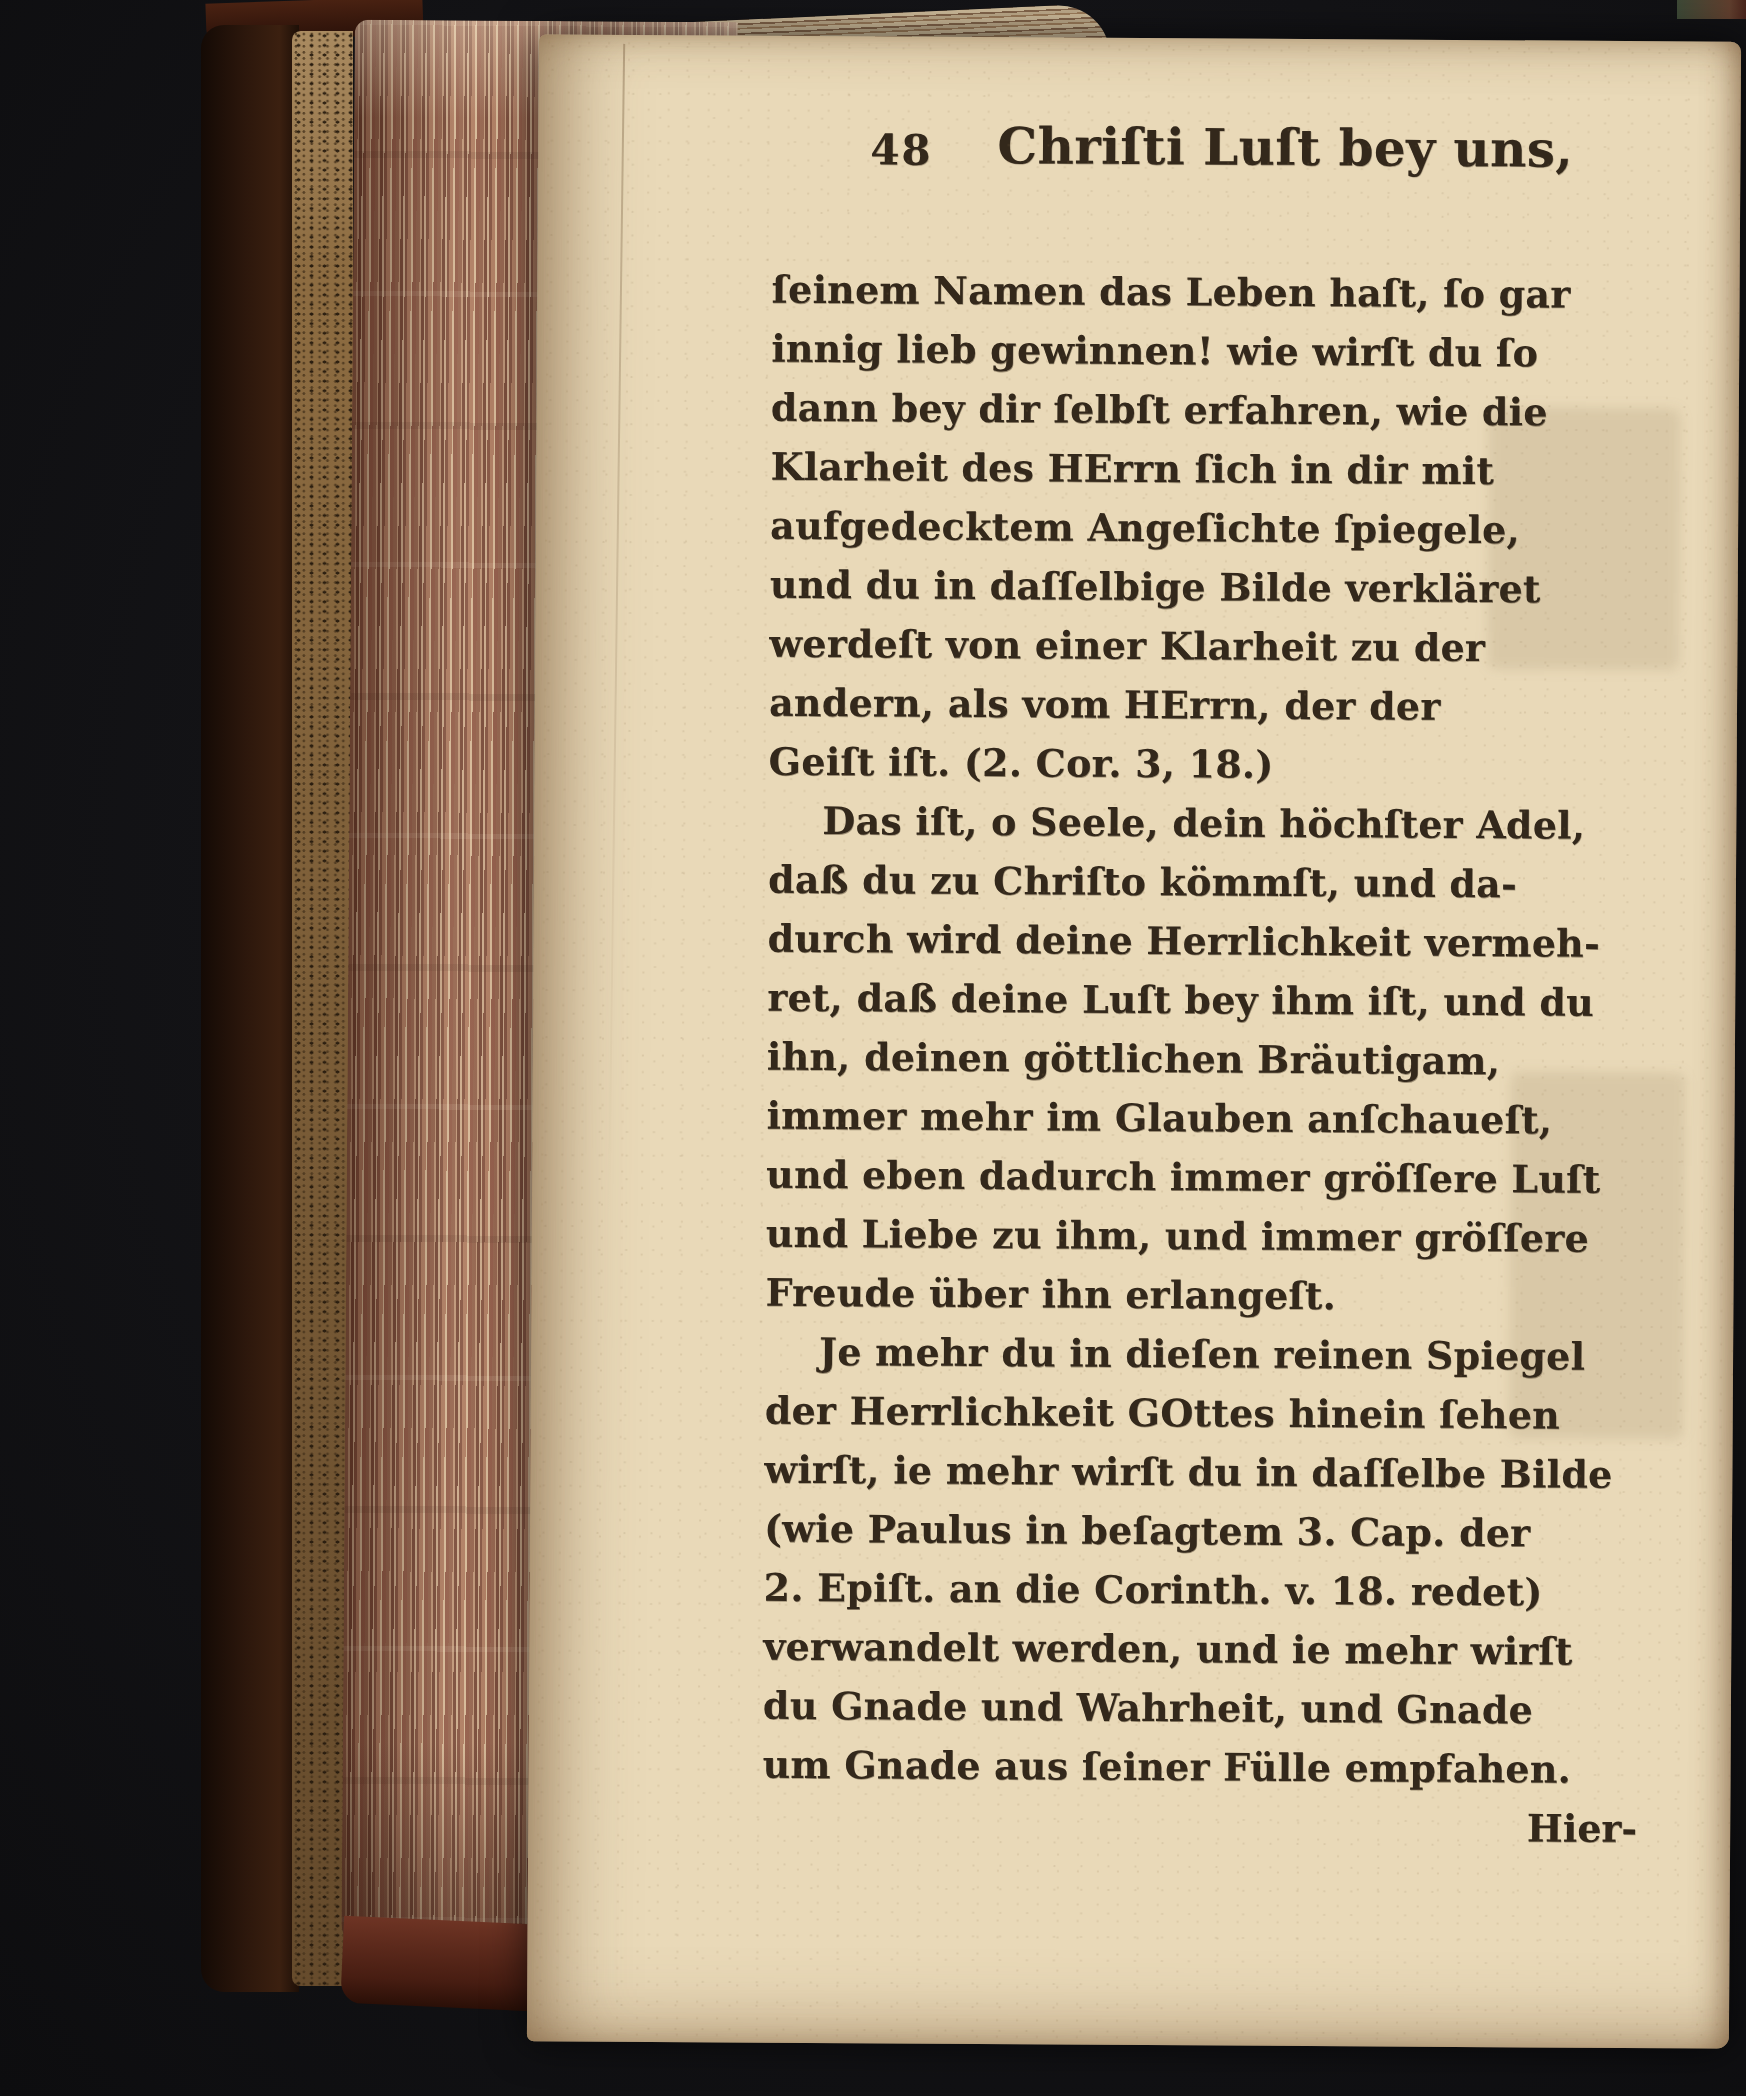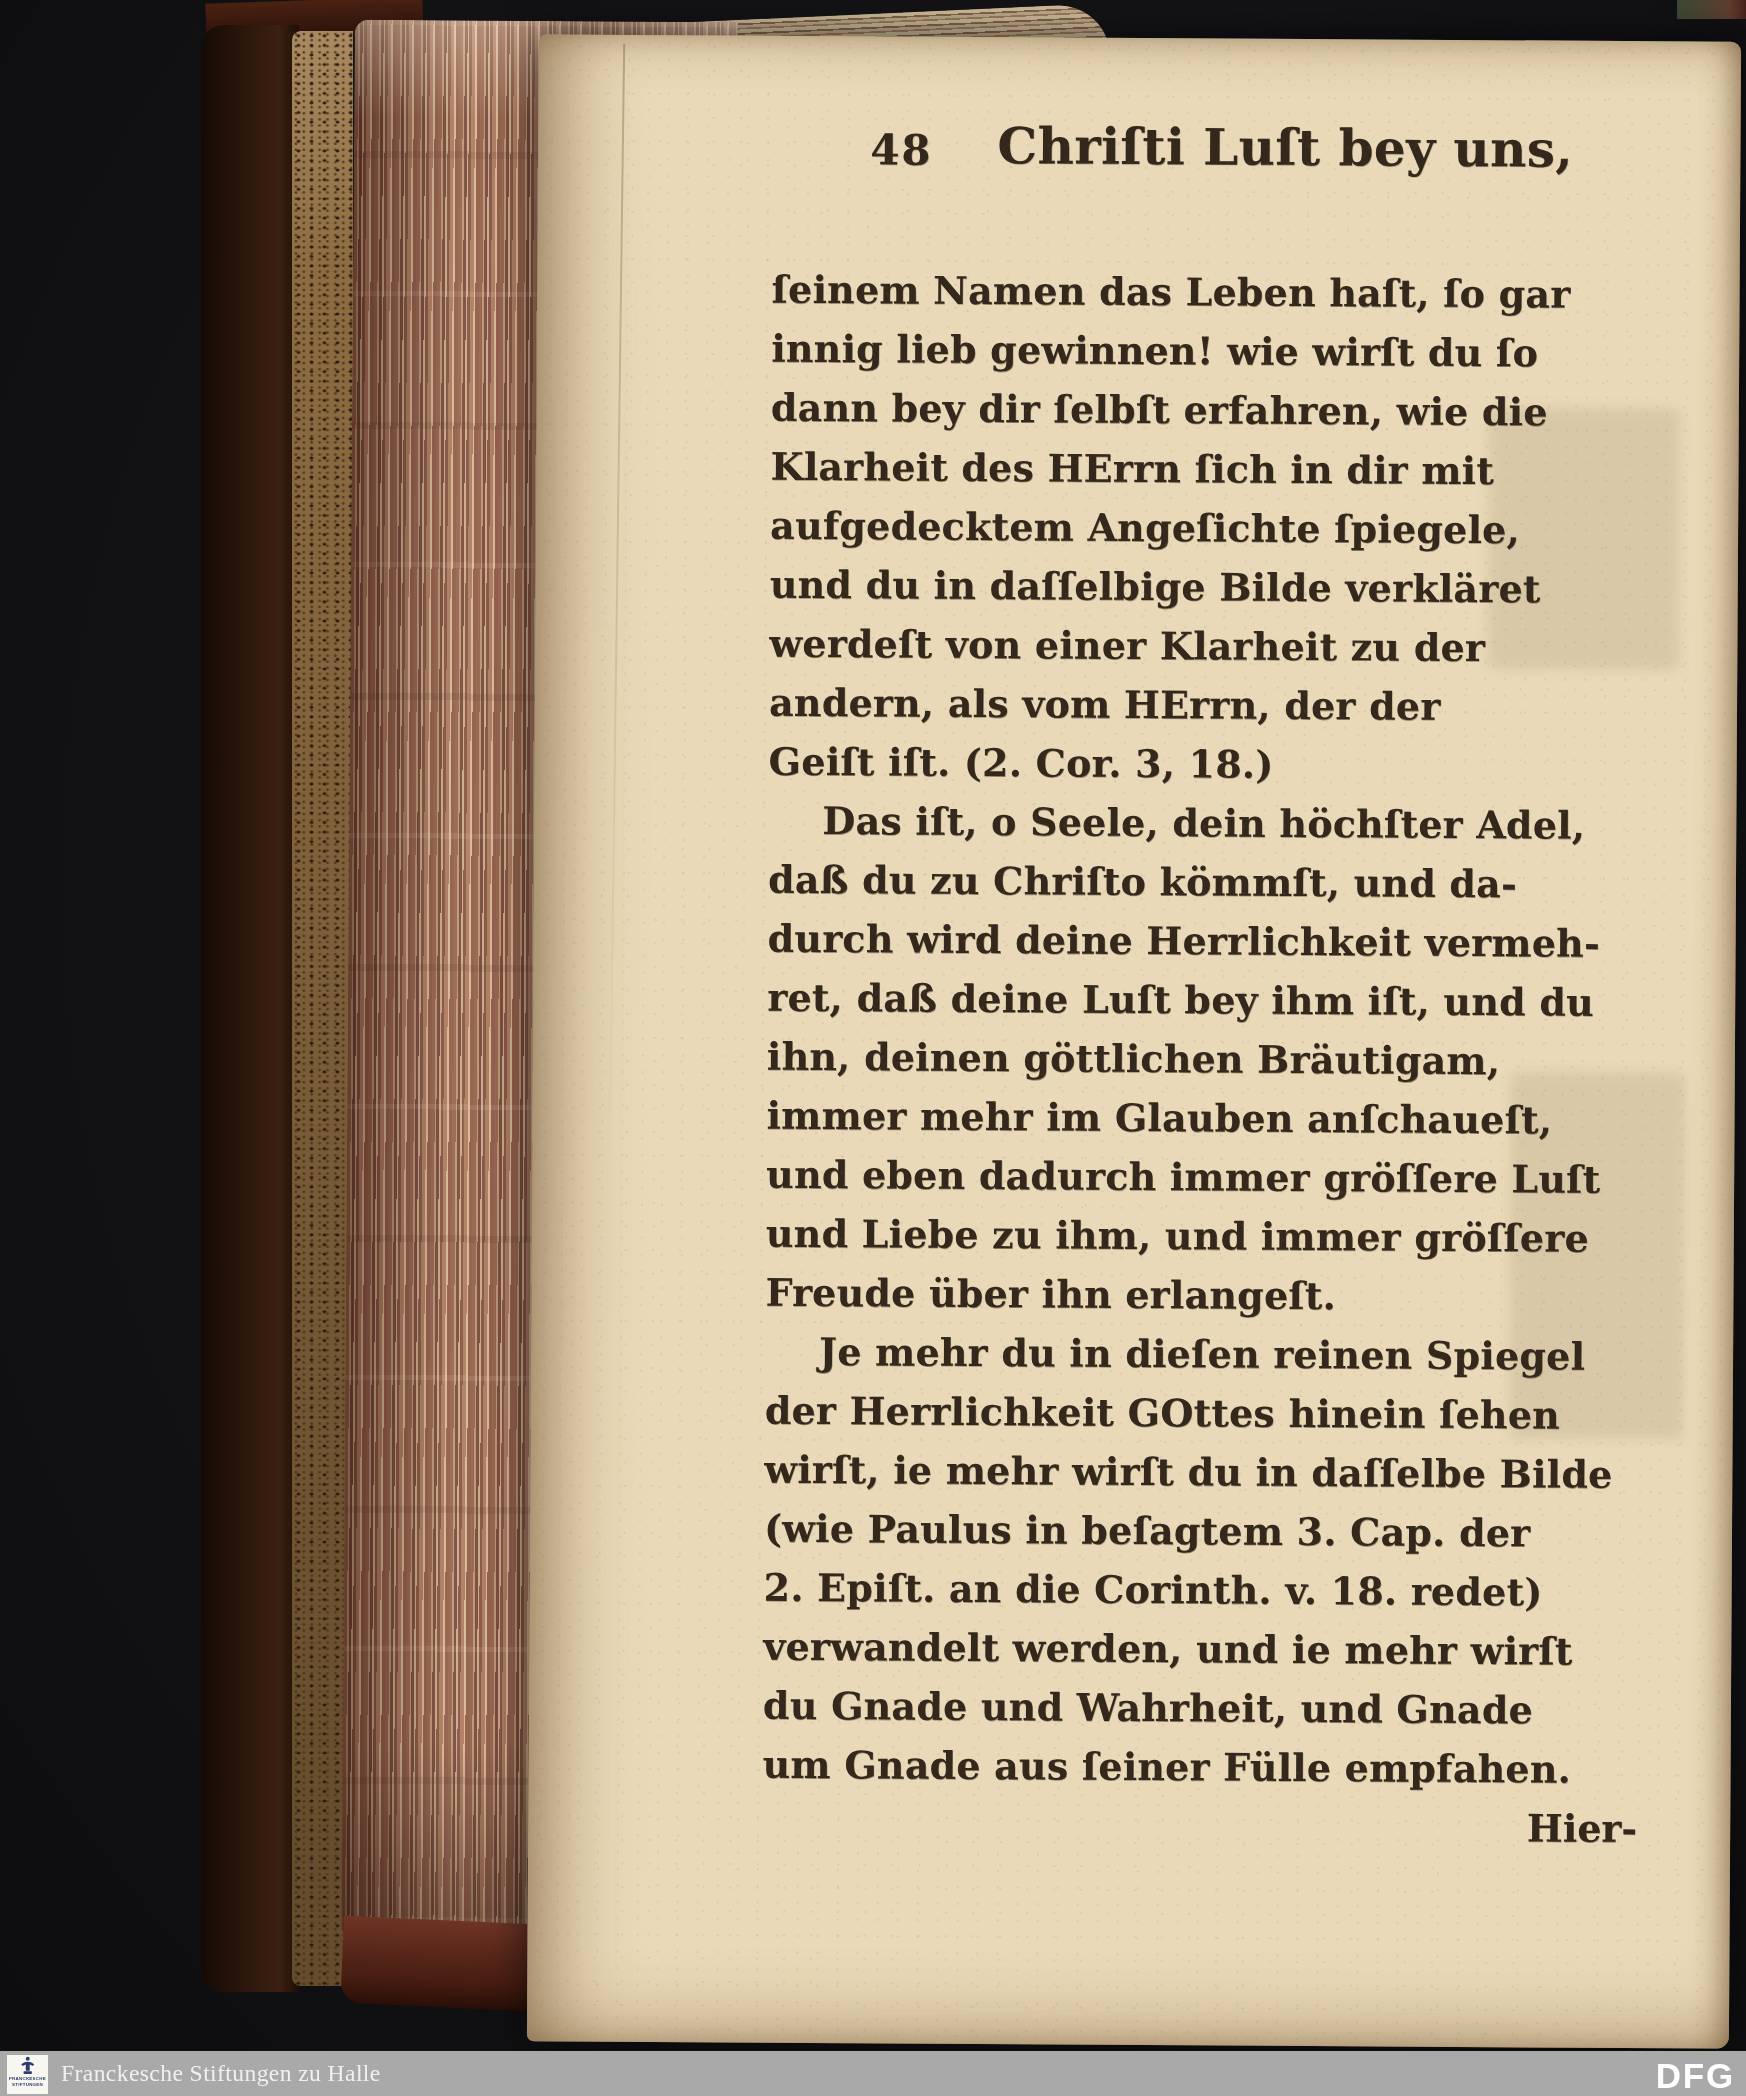--- a/index.html
+++ b/index.html
@@ -201,31 +201,15 @@
             <div class="line">du Gnade und Wahrheit, und Gnade</div>
             <div class="line">um Gnade aus ſeiner Fülle empfahen.</div>
           </div>
         <div class="catchword-row">
           <span class="catchword">Hier-</span>
         </div>
       </div>
     </div>
   </div>
 
-  <div class="footer-bar">
-    <div class="logo-box">
-      <svg class="logo-emblem" viewBox="0 0 20 22" xmlns="http://www.w3.org/2000/svg">
-        <g fill="#2e3d6b">
-          <circle cx="10" cy="3.2" r="2.3"></circle>
-          <path d="M2.5 9.5 Q10 3.8 17.5 9.5 L15.8 11.6 Q10 7.4 4.2 11.6 Z"></path>
-          <rect x="7.7" y="7.6" width="4.6" height="9.6" rx="1"></rect>
-          <rect x="5.2" y="17.6" width="9.6" height="3.2" rx="0.8"></rect>
-        </g>
-      </svg>
-      <div class="logo-caps">FRANCKESCHE</div>
-      <div class="logo-caps">STIFTUNGEN</div>
-    </div>
-    <span class="footer-label">Franckesche Stiftungen zu Halle</span>
-    <span class="dfg-logo">DFG</span>
-  </div>
 
 </div>
 
 
 </body></html>

